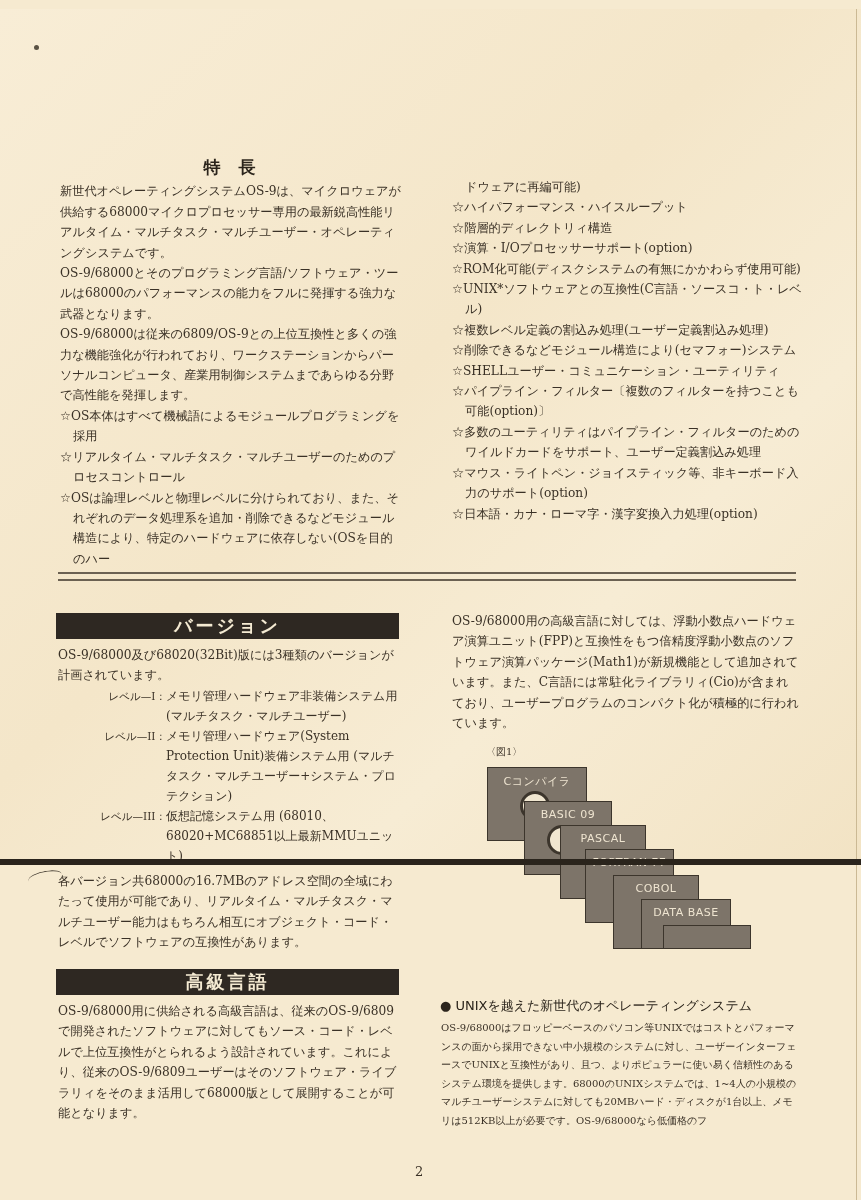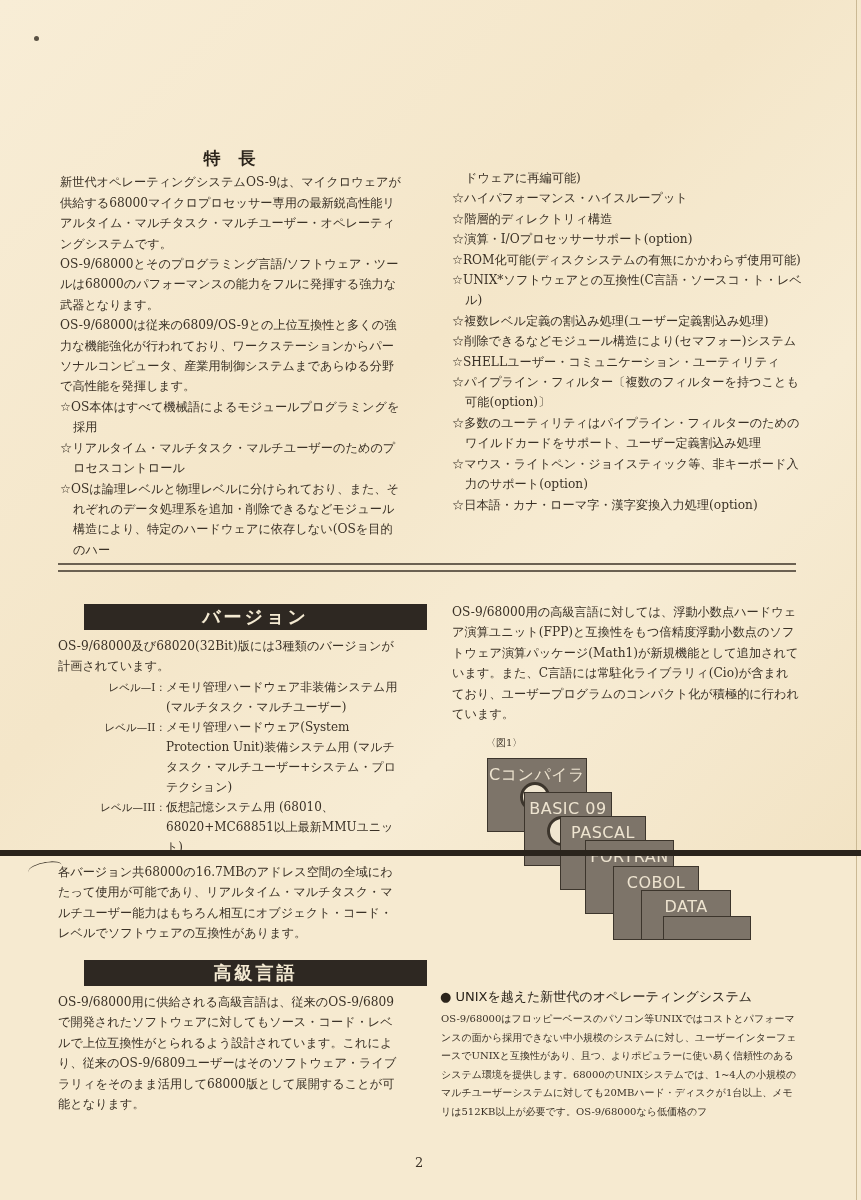--- a/index.html
+++ b/index.html
@@ -4,21 +4,21 @@
 <style>
   html, body { margin: 0; padding: 0; }
   body {
     width: 861px; height: 1200px; overflow: hidden;
     background: #f6ead0;
     font-family: "DejaVu Serif", "Liberation Serif", serif;
     color: #3a3126;
     position: relative;
   }
   .page {
-    position: absolute; left: 0; top: 0; width: 861px; height: 856px;
+    position: absolute; left: 0; top: 9px; width: 861px; height: 856px;
     background: linear-gradient(135deg, #f8edd6 0%, #f4e6c9 45%, #f7ecd4 70%, #f2e3c4 100%);
   }
   .edge-right { position: absolute; right: 4px; top: 0; width: 1px; height: 1200px; background: #cbb994; }
   .bottom-bar { position: absolute; left: 0; bottom: 0; width: 861px; height: 6px; background: #2a241c; }
   .speck { position: absolute; left: 34px; top: 36px; width: 5px; height: 5px; border-radius: 50%; background: #5a5244; }
 
   .col { position: absolute; font-size: 12.2px; line-height: 20.4px; }
   .col p { margin: 0; }
   .lcol { left: 60px; top: 148px; width: 345px; }
   .rcol { left: 452px; top: 168px; width: 350px; }
@@ -28,32 +28,32 @@
     margin: 0 0 4px 0; color: #2b241b;
   }
   .bullet { padding-left: 13px; text-indent: -13px; }
 
   .rule { position: absolute; left: 58px; width: 738px; height: 1.5px; background: #6b6152; }
 
   .banner {
     position: absolute; left: 56px; width: 343px; height: 26px;
     background: #2e2822; color: #f4ead2;
     font-family: "DejaVu Sans", "Liberation Sans", sans-serif;
-    font-size: 18px; font-weight: bold; text-align: center; line-height: 26px; letter-spacing: 3px; margin-left: 28px;
+    font-size: 18px; font-weight: bold; text-align: center; line-height: 26px; letter-spacing: 3px;
   }
 
   .level { display: flex; font-size: 12px; line-height: 20px; }
   .level .lv-label { width: 108px; text-align: right; font-size: 10.5px; flex: none; }
   .level .lv-body { flex: 1; }
 
   .fig-caption { position: absolute; left: 486px; top: 736px; font-size: 10px; }
   .disk {
     position: absolute; background: #7d7469; border: 1.5px solid #3c352c;
     color: #eee4d0; font-family: "DejaVu Sans", "Liberation Sans", sans-serif;
-    font-size: 16px; text-align: center; padding-top: 6px; box-sizing: border-box; letter-spacing: 0.5px;
+    font-size: 11px; text-align: center; padding-top: 6px; box-sizing: border-box; letter-spacing: 0.5px;
   }
   .hub { position: absolute; width: 30px; height: 30px; border-radius: 50%; border: 3px solid #3c352c; background: #f0e6d0; box-sizing: border-box; }
 
   .sub-heading {
     position: absolute; left: 440px; top: 988px; width: 370px;
     font-family: "DejaVu Sans", "Liberation Sans", sans-serif; font-weight: normal; font-size: 13px; color: #2b241b;
   }
   .small-col { position: absolute; left: 441px; top: 1010px; width: 360px; font-size: 10px; line-height: 18.5px; }
   .small-col p { margin: 0; }
   .page-num { position: absolute; left: 415px; top: 1155px; font-size: 13px; }

